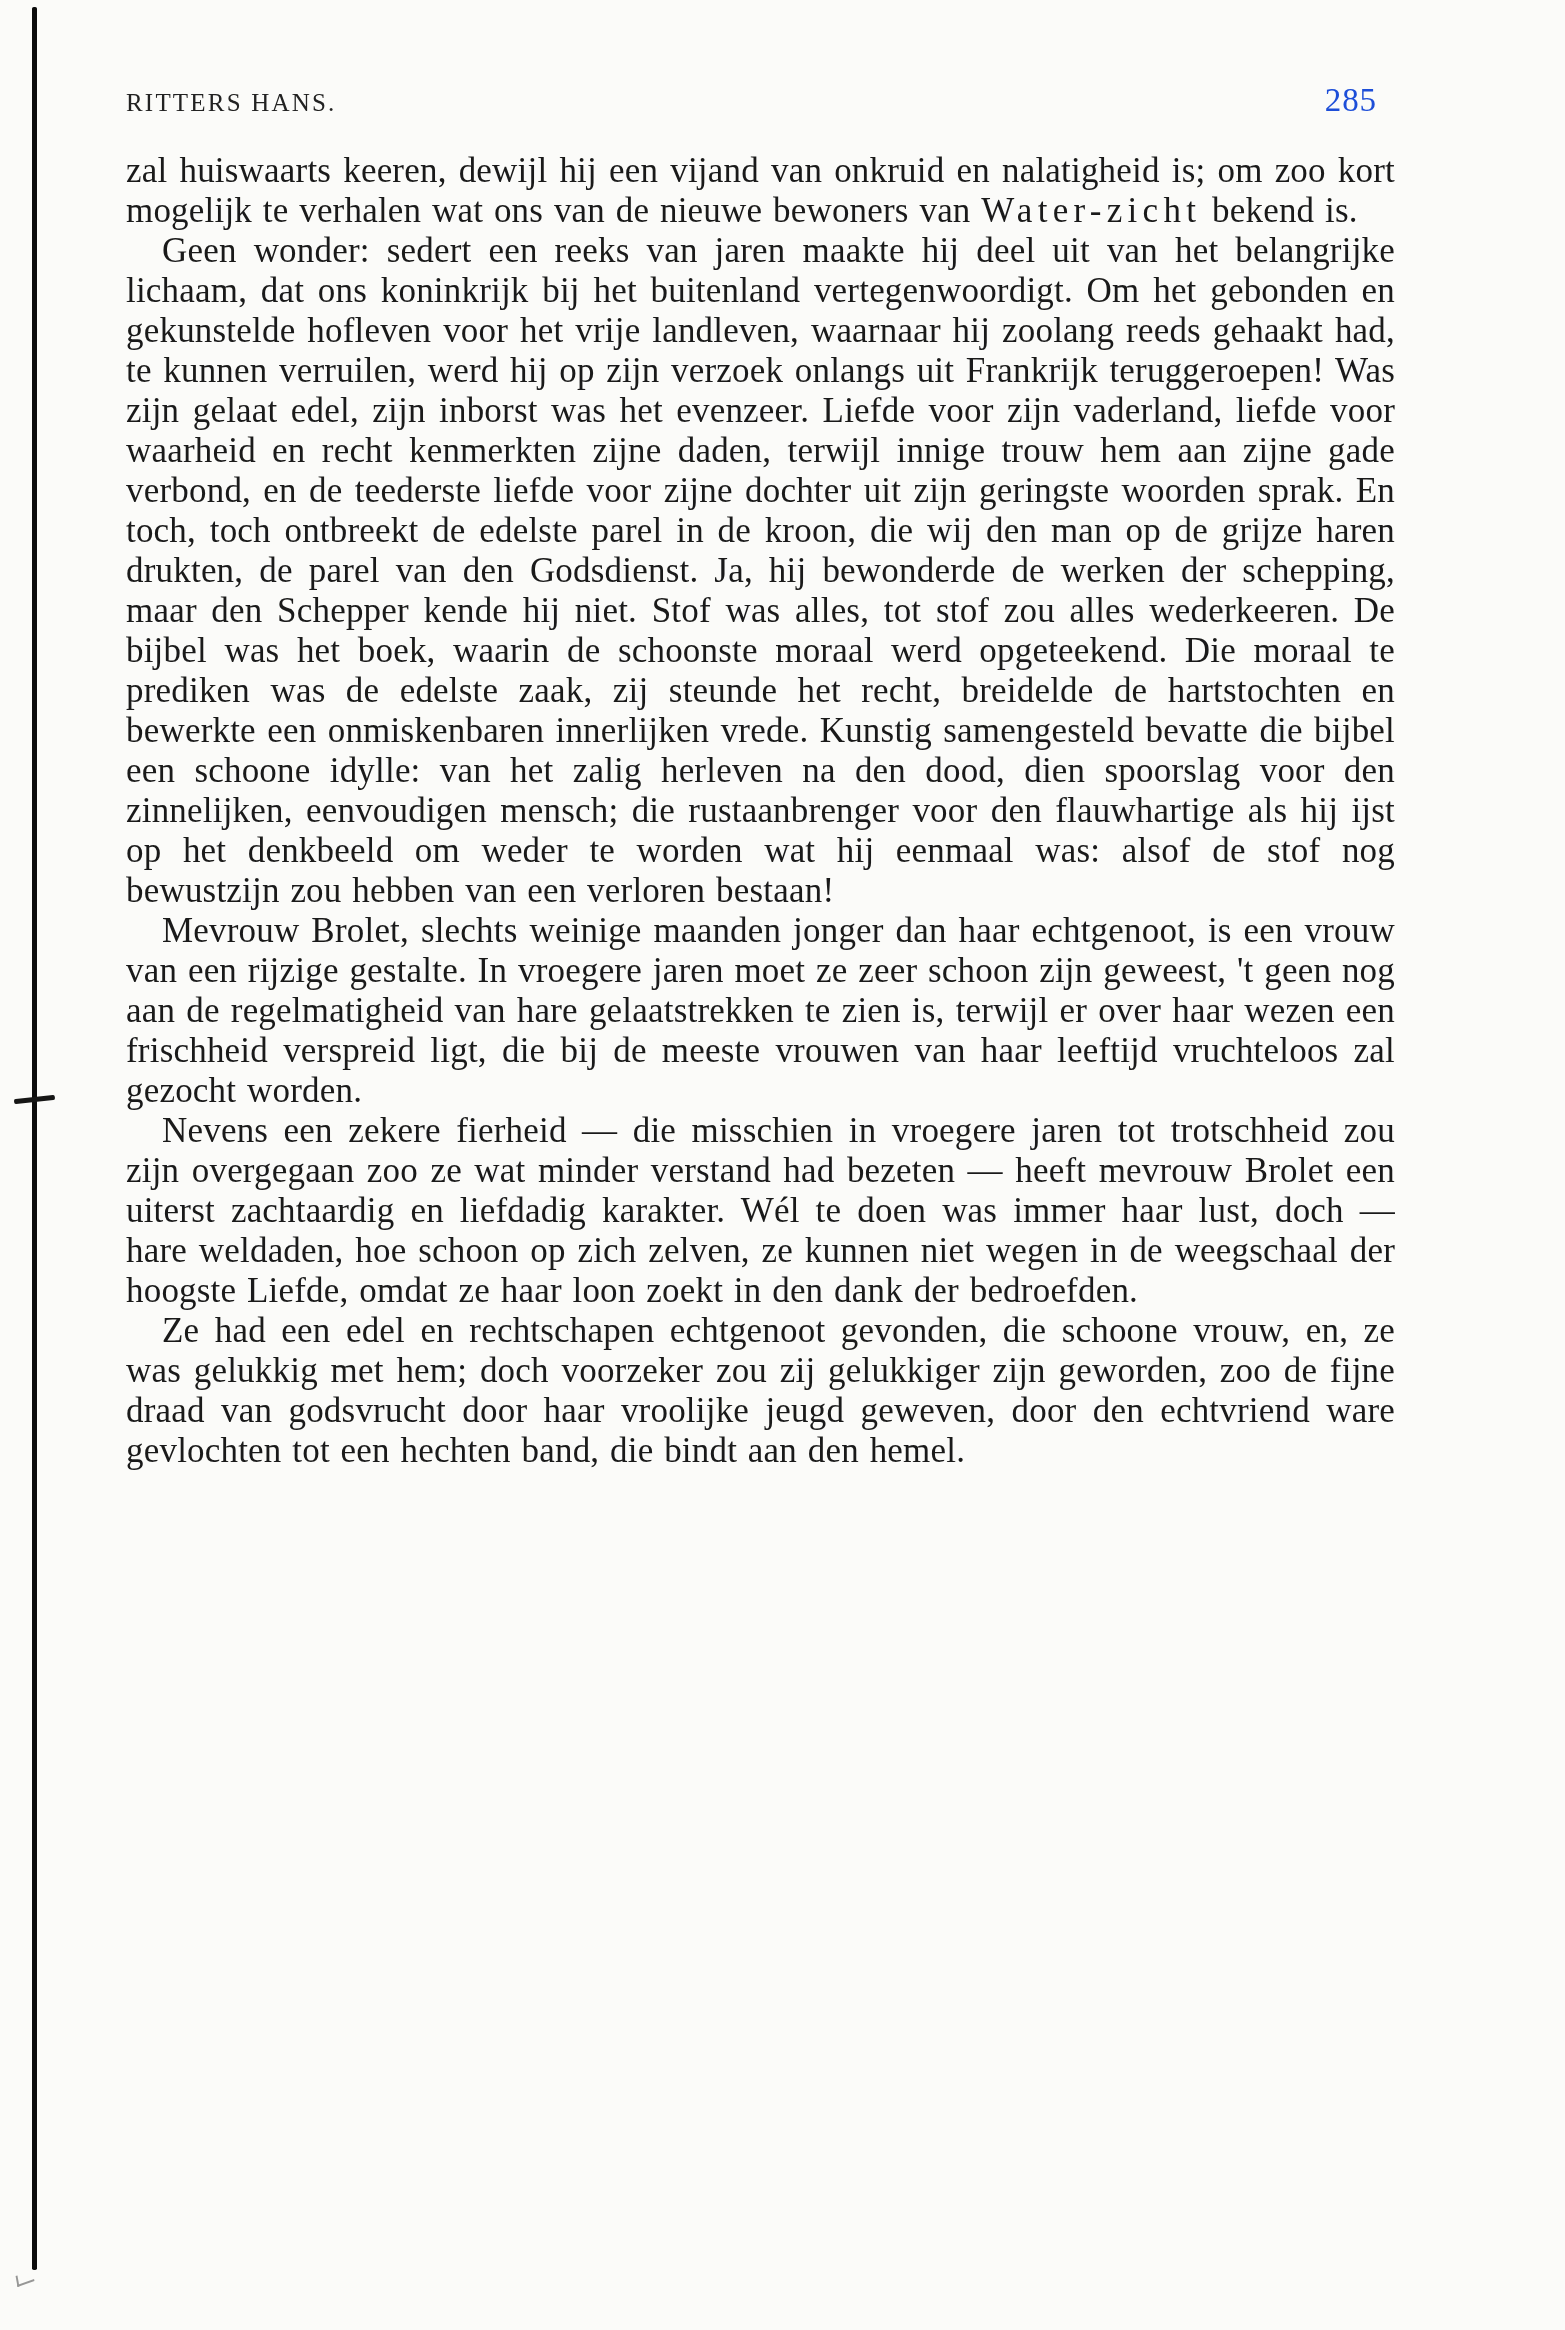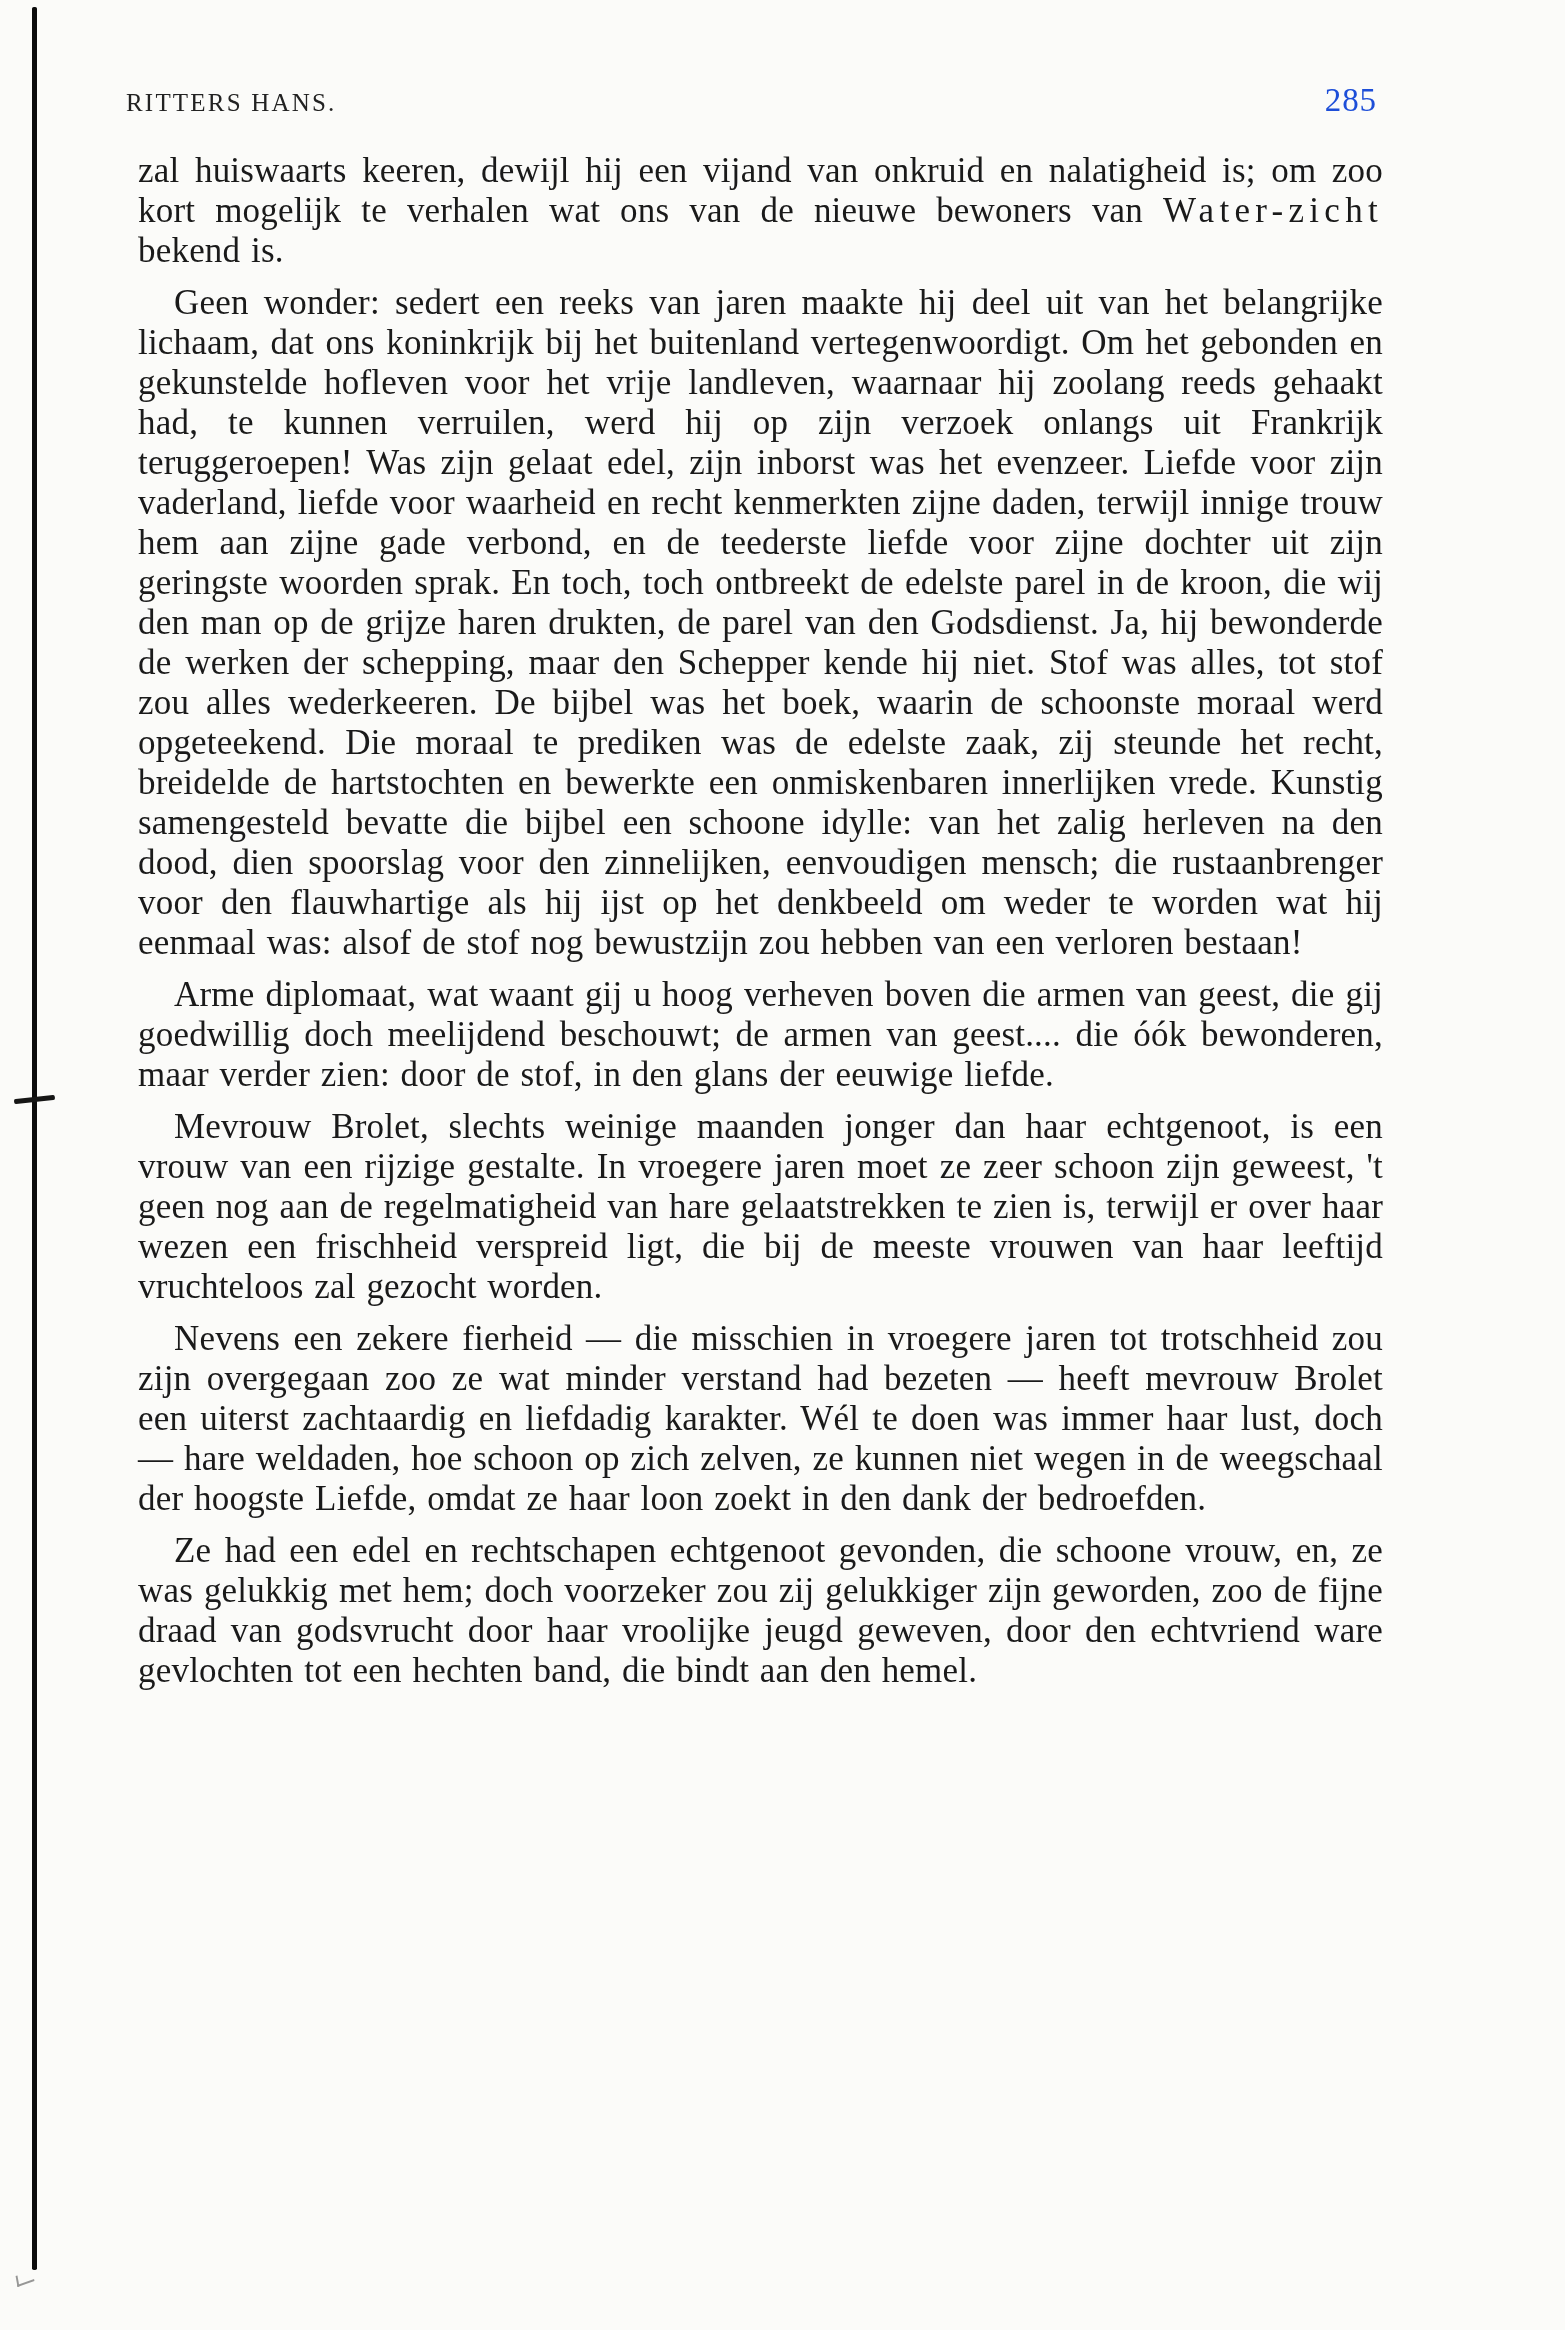--- a/index.html
+++ b/index.html
@@ -69,21 +69,21 @@
     font-size: 33px;
     letter-spacing: 0.9px;
     color: #1d4ed8;
   }
 
   .body-text {
     margin-top: 23px;
   }
 
   .para {
-    margin: 12px;
+    margin: 0;
     font-size: 35px;
     line-height: 40px;
     text-align: justify;
     text-indent: 36px;
     word-spacing: 1.8px;
     letter-spacing: 0.2px;
   }
   .para.no-indent {
     text-indent: 0;
   }
@@ -106,21 +106,20 @@
     <span class="page-number">285</span>
   </header>
 
   <section class="body-text">
 
     <p class="para no-indent"><span>zal huiswaarts keeren, dewijl hij een vijand van onkruid en nalatigheid is; om zoo kort mogelijk te verhalen wat ons van de nieuwe bewoners van </span><span class="sperr">Water-zicht</span><span> bekend is.</span></p>
 
 
     <p class="para">Geen wonder: sedert een reeks van jaren maakte hij deel uit van het belangrijke lichaam, dat ons koninkrijk bij het buitenland vertegenwoordigt. Om het gebonden en gekunstelde hofleven voor het vrije landleven, waarnaar hij zoolang reeds gehaakt had, te kunnen verruilen, werd hij op zijn verzoek onlangs uit Frankrijk teruggeroepen! Was zijn gelaat edel, zijn inborst was het evenzeer. Liefde voor zijn vaderland, liefde voor waarheid en recht kenmerkten zijne daden, terwijl innige trouw hem aan zijne gade verbond, en de teederste liefde voor zijne dochter uit zijn geringste woorden sprak. En toch, toch ontbreekt de edelste parel in de kroon, die wij den man op de grijze haren drukten, de parel van den Godsdienst. Ja, hij bewonderde de werken der schepping, maar den Schepper kende hij niet. Stof was alles, tot stof zou alles wederkeeren. De bijbel was het boek, waarin de schoonste moraal werd opgeteekend. Die moraal te prediken was de edelste zaak, zij steunde het recht, breidelde de hartstochten en bewerkte een onmiskenbaren innerlijken vrede. Kunstig samengesteld bevatte die bijbel een schoone idylle: van het zalig herleven na den dood, dien spoorslag voor den zinnelijken, eenvoudigen mensch; die rustaanbrenger voor den flauwhartige als hij ijst op het denkbeeld om weder te worden wat hij eenmaal was: alsof de stof nog bewustzijn zou hebben van een verloren bestaan!</p>
 
-    <p class="para">Arme diplomaat, wat waant gij u hoog verheven boven die armen van geest, die gij goedwillig doch meelijdend beschouwt; de armen van geest.... die óók bewonderen, maar verder zien: door de stof, in den glans der eeuwige liefde.</p>
 
     <p class="para">Mevrouw Brolet, slechts weinige maanden jonger dan haar echtgenoot, is een vrouw van een rijzige gestalte. In vroegere jaren moet ze zeer schoon zijn geweest, 't geen nog aan de regelmatigheid van hare gelaatstrekken te zien is, terwijl er over haar wezen een frischheid verspreid ligt, die bij de meeste vrouwen van haar leeftijd vruchteloos zal gezocht worden.</p>
 
     <p class="para">Nevens een zekere fierheid — die misschien in vroegere jaren tot trotschheid zou zijn overgegaan zoo ze wat minder verstand had bezeten — heeft mevrouw Brolet een uiterst zachtaardig en liefdadig karakter. Wél te doen was immer haar lust, doch — hare weldaden, hoe schoon op zich zelven, ze kunnen niet wegen in de weegschaal der hoogste Liefde, omdat ze haar loon zoekt in den dank der bedroefden.</p>
 
     <p class="para">Ze had een edel en rechtschapen echtgenoot gevonden, die schoone vrouw, en, ze was gelukkig met hem; doch voorzeker zou zij gelukkiger zijn geworden, zoo de fijne draad van godsvrucht door haar vroolijke jeugd geweven, door den echtvriend ware gevlochten tot een hechten band, die bindt aan den hemel.</p>
 
   </section>
 
 </main>

